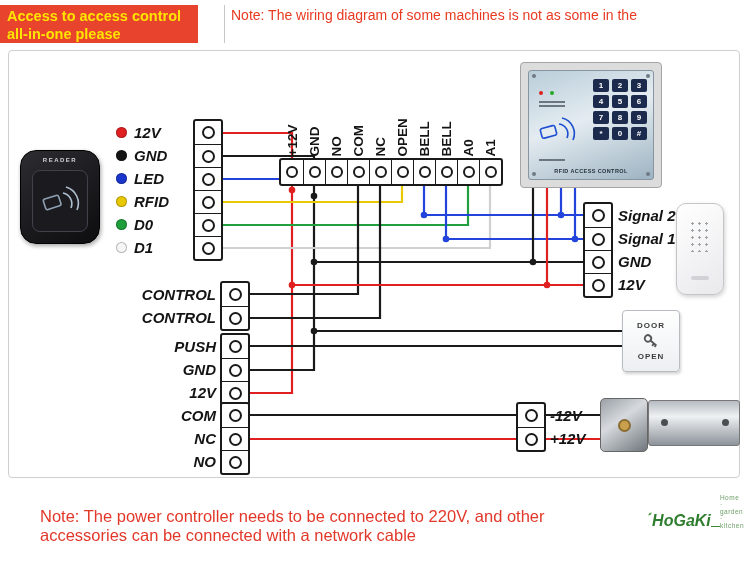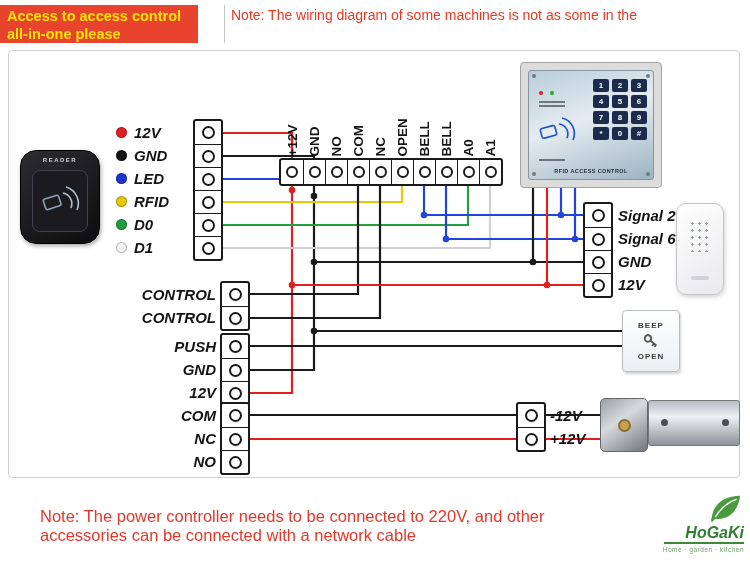--- a/index.html
+++ b/index.html
@@ -97,21 +97,21 @@
             background:linear-gradient(180deg,#b6bcc2,#eef1f3 35%,#8d939a);
             border:1px solid #777;}
   .lock-screw{position:absolute;top:18px;width:7px;height:7px;border-radius:50%;
               background:#4a4e52;}
   
   .foot1{position:absolute;left:40px;top:484px;font-size:16.5px;color:#111;}
   .foot2{position:absolute;left:40px;top:507px;font-size:16.5px;color:#e2382a;}
   .foot3{position:absolute;left:40px;top:526px;font-size:16.5px;color:#e2382a;}
   
   .logo{position:absolute;left:648px;top:494px;width:96px;display:flex;
-        flex-direction:column;align-items:flex-end;}
+        flex-direction:row;align-items:flex-end;}
   .logo-name{font-size:16px;font-weight:bold;font-style:italic;color:#2f7d2f;line-height:17px;}
   .logo-rule{width:80px;height:1.5px;background:#3c8a35;margin:1px 0 2px 0;}
   .logo-tag{font-size:6.5px;color:#6fa06a;letter-spacing:.5px;}
 </style>
 </head>
 <body>
 
 <div class="page">
 
   <div class="banner">
@@ -303,21 +303,21 @@
         <span class="screw"></span>
       </div>
     <div class="cell">
         <span class="screw"></span>
       </div>
     <div class="cell">
         <span class="screw"></span>
       </div>
   </div>
   <div class="lbl" style="left:618px;top:207px;">Signal 2</div>
-  <div class="lbl" style="left:618px;top:230px;">Signal 6</div>
+  <div class="lbl" style="left:618px;top:230px;">Signal 1</div>
   <div class="lbl" style="left:618px;top:253px;">GND</div>
   <div class="lbl" style="left:618px;top:276px;">12V</div>
 
   <div class="vblock" style="left:516px;top:402px;">
     <div class="cell">
         <span class="screw"></span>
       </div>
     <div class="cell">
         <span class="screw"></span>
       </div>
@@ -362,21 +362,21 @@
       <div class="keypad-caption">RFID ACCESS CONTROL</div>
     </div>
   </div>
 
   <div class="dev doorbell">
     <div class="bell-holes"></div>
     <div class="bell-slot"></div>
   </div>
 
   <div class="dev exitbtn">
-    <span class="exit-txt">BEEP</span>
+    <span class="exit-txt">DOOR</span>
     <svg width="18" height="18" viewBox="0 0 18 18">
       <g stroke="#555" fill="none" stroke-width="1.8" transform="rotate(40 9 9)">
         <circle cx="5" cy="9" r="3.2"></circle>
         <path d="M8.2 9 H16 M13 9 v3 M15.5 9 v2.2"></path>
       </g>
     </svg>
     <span class="exit-txt">OPEN</span>
   </div>
 
   <div class="dev lock-body">

